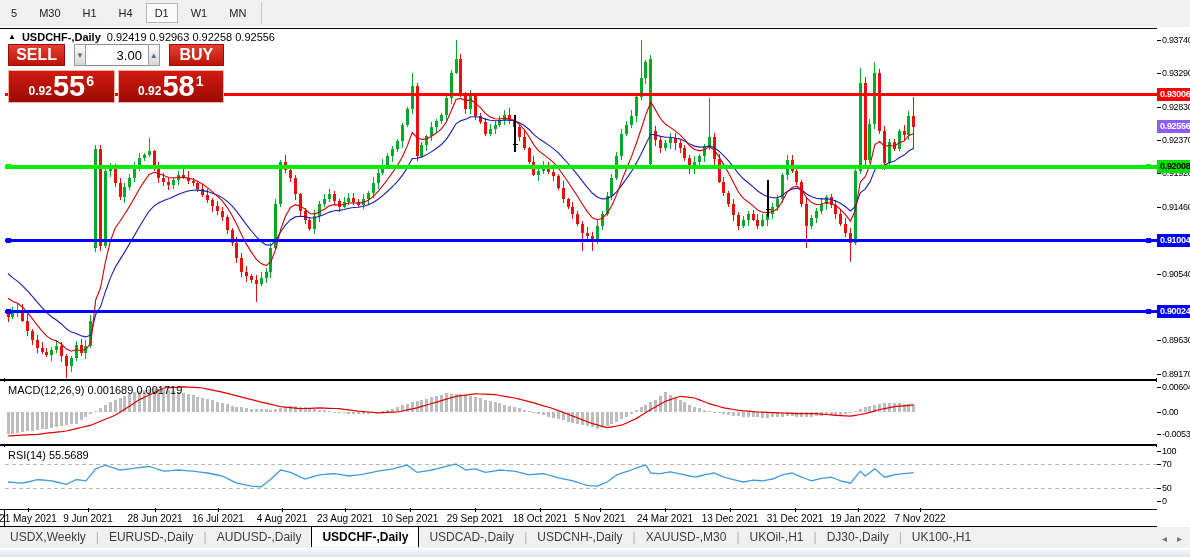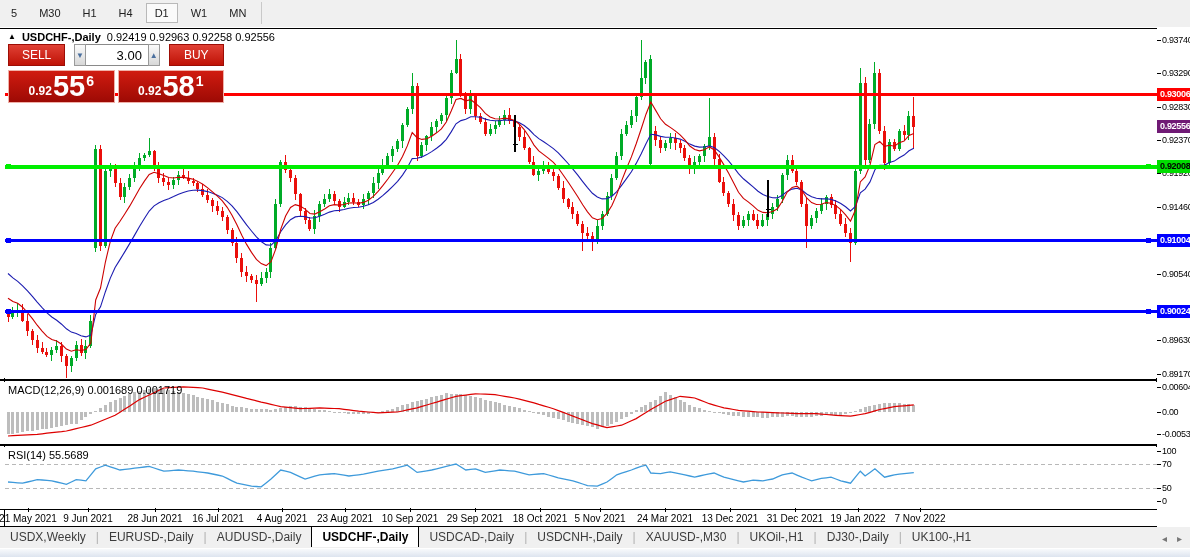--- a/index.html
+++ b/index.html
@@ -28,21 +28,21 @@
   .axis-badge{position:absolute;left:0;width:33px;height:13px;font-size:9px;font-weight:bold;
               letter-spacing:-0.3px;line-height:13px;padding-left:3px;color:#fff;}
   
   .panel-label{position:absolute;font-size:11px;color:#000;z-index:4;white-space:nowrap;}
   
   .date-lbl{position:absolute;transform:translateX(-50%);font-size:10px;color:#000;white-space:nowrap;top:486px;}
   .date-tick{position:absolute;width:1px;height:4px;background:#000;top:481px;}
   
   #trade-widget{position:absolute;left:8px;top:17px;width:216px;z-index:7;}
   #tw-row1{display:flex;align-items:stretch;height:22px;}
-  .tw-btn{color:#fff;font-weight:normal;font-size:12px;display:flex;align-items:center;justify-content:center;
+  .tw-btn{color:#fff;font-weight:bold;font-size:16px;display:flex;align-items:center;justify-content:center;
           background:linear-gradient(#e2423а,#c11407);cursor:pointer;}
   .tw-sell{width:64px;background:linear-gradient(#e04135,#bf1206);border:1px solid #9d0d05;}
   .tw-buy{width:62px;background:linear-gradient(#e04135,#bf1206);border:1px solid #9d0d05;}
   .tw-spin{width:13px;background:linear-gradient(#fbfbfb,#d7d7d7);border:1px solid #9a9a9a;color:#4a6f9e;
            font-size:8px;display:flex;align-items:center;justify-content:center;cursor:pointer;}
   #tw-vol{width:62px;border:1px solid #8a8a8a;border-left:none;border-right:none;background:#fff;
           font-size:13px;text-align:right;padding:0 6px 0 0;color:#000;outline:none;
           font-family:"Liberation Sans",sans-serif;}
   #tw-row2{display:flex;margin-top:4px;height:33px;gap:3px;}
   .tw-tile{flex:1;background:linear-gradient(#d01b10,#9d0a04);border:1px solid #f0b0a8;color:#fff;
@@ -707,21 +707,21 @@
         <div class="axis-tick" style="top: 146.213px;"></div>
         <div class="axis-lbl" style="top: 174.765px;">0.91460</div>
         <div class="axis-tick" style="top: 179.765px;"></div>
         <div class="axis-lbl" style="top: 241.87px;">0.90540</div>
         <div class="axis-tick" style="top: 246.87px;"></div>
         <div class="axis-lbl" style="top: 308.245px;">0.89630</div>
         <div class="axis-tick" style="top: 313.245px;"></div>
         <div class="axis-lbl" style="top: 341.798px;">0.89170</div>
         <div class="axis-tick" style="top: 346.798px;"></div>
         <div class="axis-badge" style="background: rgb(255, 0, 0); color: rgb(255, 255, 255); top: 60.5px;">0.93006</div>
-        <div class="axis-badge" style="background: #701a75; color: rgb(255, 255, 255); top: 93.323px;">0.92556</div>
+        <div class="axis-badge" style="background: #8b5cf6; color: rgb(255, 255, 255); top: 93.323px;">0.92556</div>
         <div class="axis-badge" style="background: rgb(0, 221, 0); color: rgb(0, 0, 0); top: 133.294px;">0.92008</div>
         <div class="axis-badge" style="background: rgb(0, 0, 255); color: rgb(255, 255, 255); top: 206.526px;">0.91004</div>
         <div class="axis-badge" style="background: rgb(0, 0, 255); color: rgb(255, 255, 255); top: 278.007px;">0.90024</div>
         <div class="axis-lbl" style="top: 355.021px;">0.006045</div>
         <div class="axis-tick" style="top: 360.021px;"></div>
         <div class="axis-lbl" style="top: 380px;">0.00</div>
         <div class="axis-tick" style="top: 385px;"></div>
         <div class="axis-lbl" style="top: 402.231px;">-0.00538</div>
         <div class="axis-tick" style="top: 407.231px;"></div>
         <div class="axis-lbl" style="top: 419px;">100</div>

